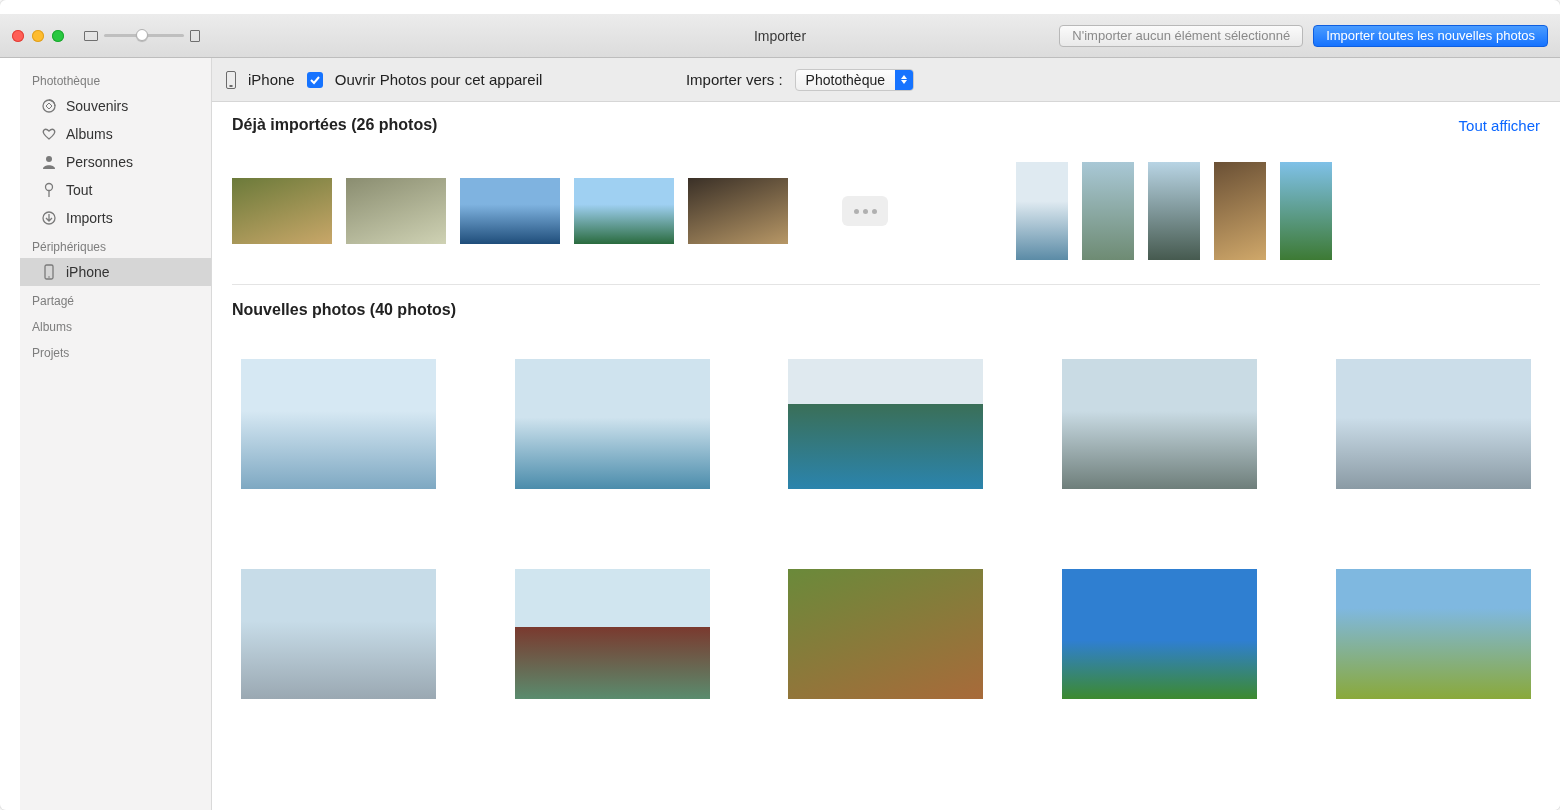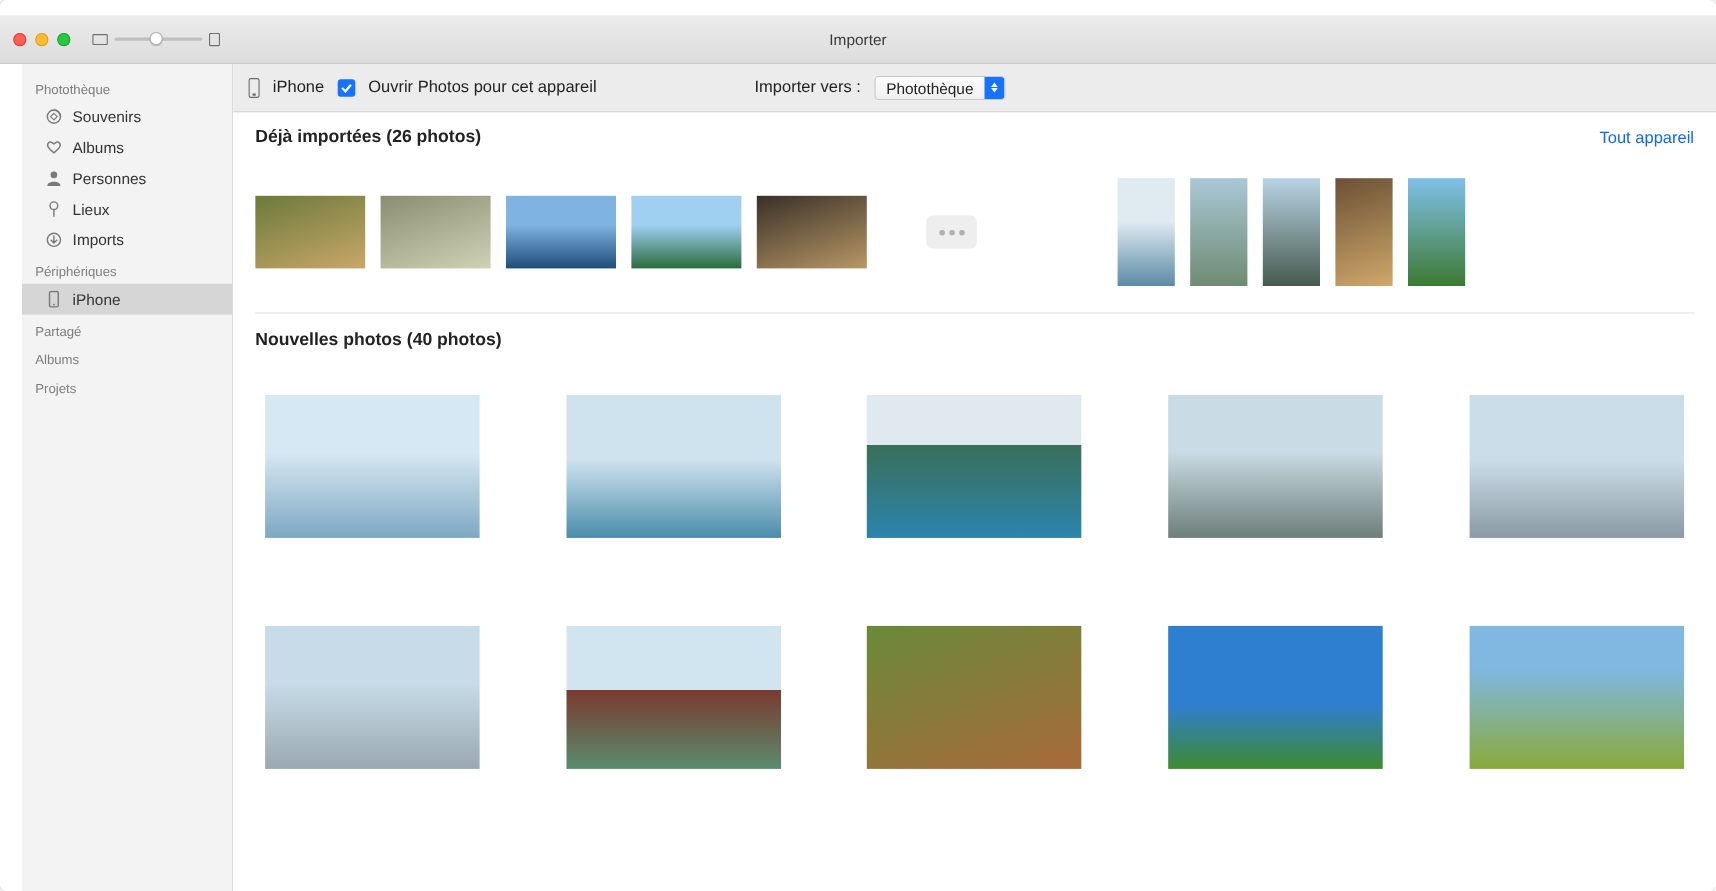--- a/index.html
+++ b/index.html
@@ -199,20 +199,24 @@
     <div class="tb-slider">
       <div class="thumb-icon"></div>
       <div class="slider-track">
         <div class="slider-handle"></div>
       </div>
       <div style="display:flex;gap:1px;">
         <div class="thumb-icon" style="width:10px;height:12px;border-color:#6f6f6f;"></div>
       </div>
     </div>
     <div class="titlebar-title">Importer</div>
+    <div class="tb-right">
+      <div class="tb-btn">N'importer aucun élément sélectionné</div>
+      <div class="tb-btn primary">Importer toutes les nouvelles photos</div>
+    </div>
   </div>
 
   <div class="body">
 
     <div class="sidebar">
       <div class="sb-section">Photothèque</div>
 
 
       <div class="sb-item">
         <span class="sb-icon">
@@ -244,21 +248,21 @@
         <span>Personnes</span>
       </div>
 
       <div class="sb-item">
         <span class="sb-icon">
           <svg viewBox="0 0 16 16">
               <circle cx="8" cy="5" r="3.5" fill="none" stroke="#7a7a7a" stroke-width="1.3"></circle>
               <line x1="8" y1="8.5" x2="8" y2="15" stroke="#7a7a7a" stroke-width="1.3"></line>
             </svg>
         </span>
-        <span>Lieux</span>
+        <span>Tout</span>
       </div>
 
       <div class="sb-item">
         <span class="sb-icon">
           <svg viewBox="0 0 16 16">
               <circle cx="8" cy="8" r="6" fill="none" stroke="#7a7a7a" stroke-width="1.3"></circle>
               <path d="M8 4 L8 10 M5 8 L8 11 L11 8" fill="none" stroke="#7a7a7a" stroke-width="1.3"></path>
             </svg>
         </span>
         <span>Imports</span>
@@ -299,21 +303,21 @@
             <span class="tri up"></span>
               <span class="tri down"></span>
           </span>
         </div>
         <div style="width:620px"></div>
       </div>
 
       <div class="content">
         <div class="section-row">
           <div class="section-title">Déjà importées (26 photos)</div>
-          <div class="link">Tout appareil</div>
+          <div class="link">Tout afficher</div>
         </div>
 
         <div class="thumbs-row">
           <div class="thumb-sm g1"></div>
           <div class="thumb-sm g2"></div>
           <div class="thumb-sm g3"></div>
           <div class="thumb-sm g4"></div>
           <div class="thumb-sm g5"></div>
           <div class="more-dots">
               <span></span>

